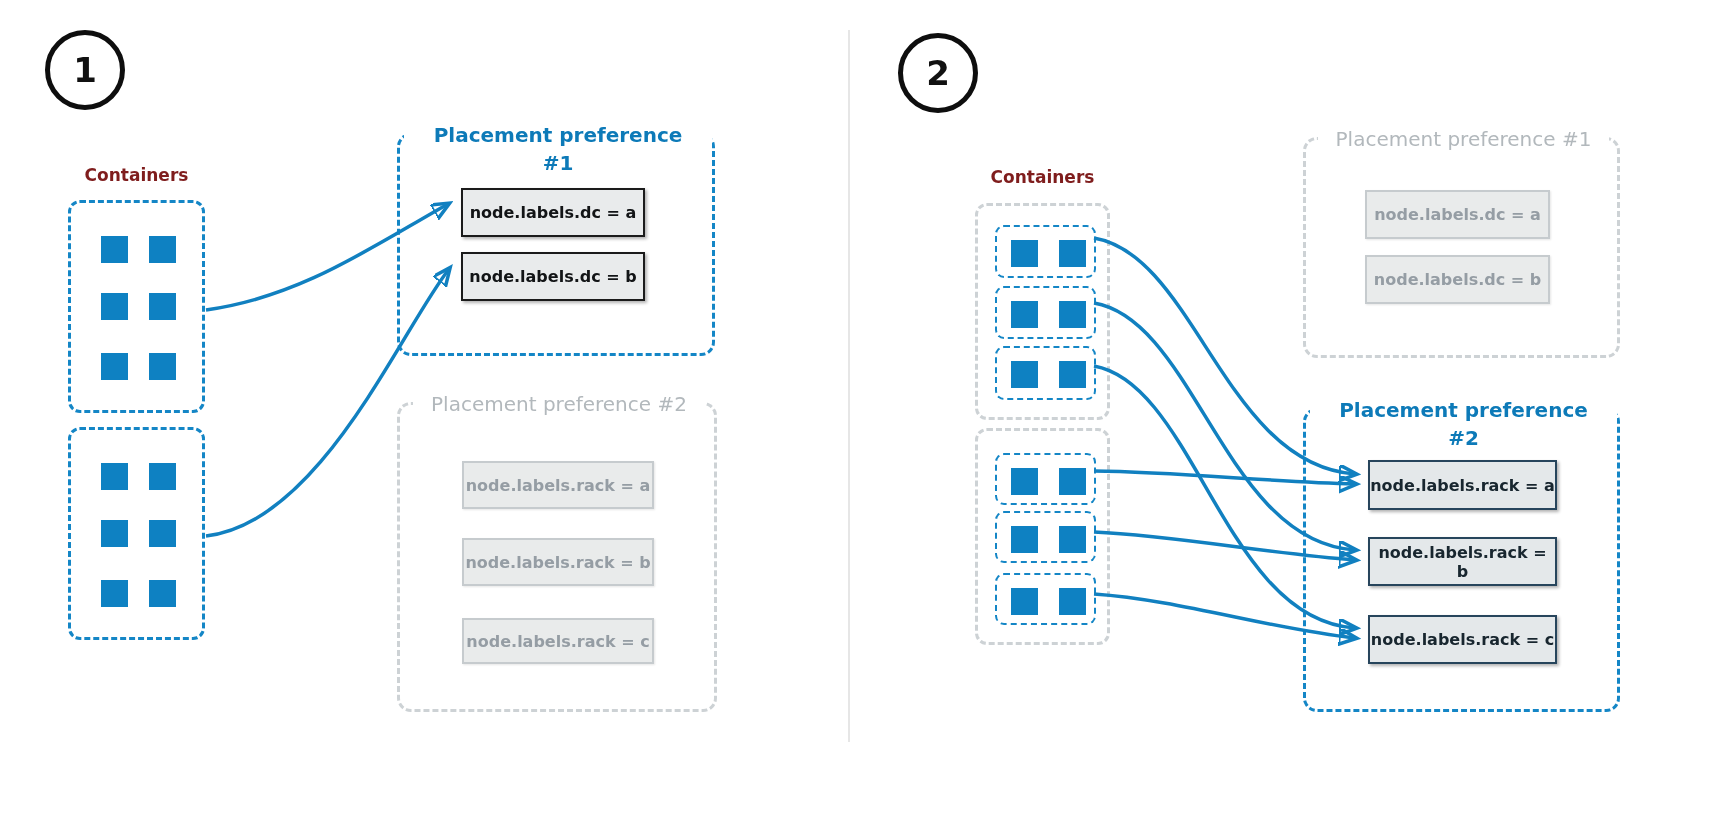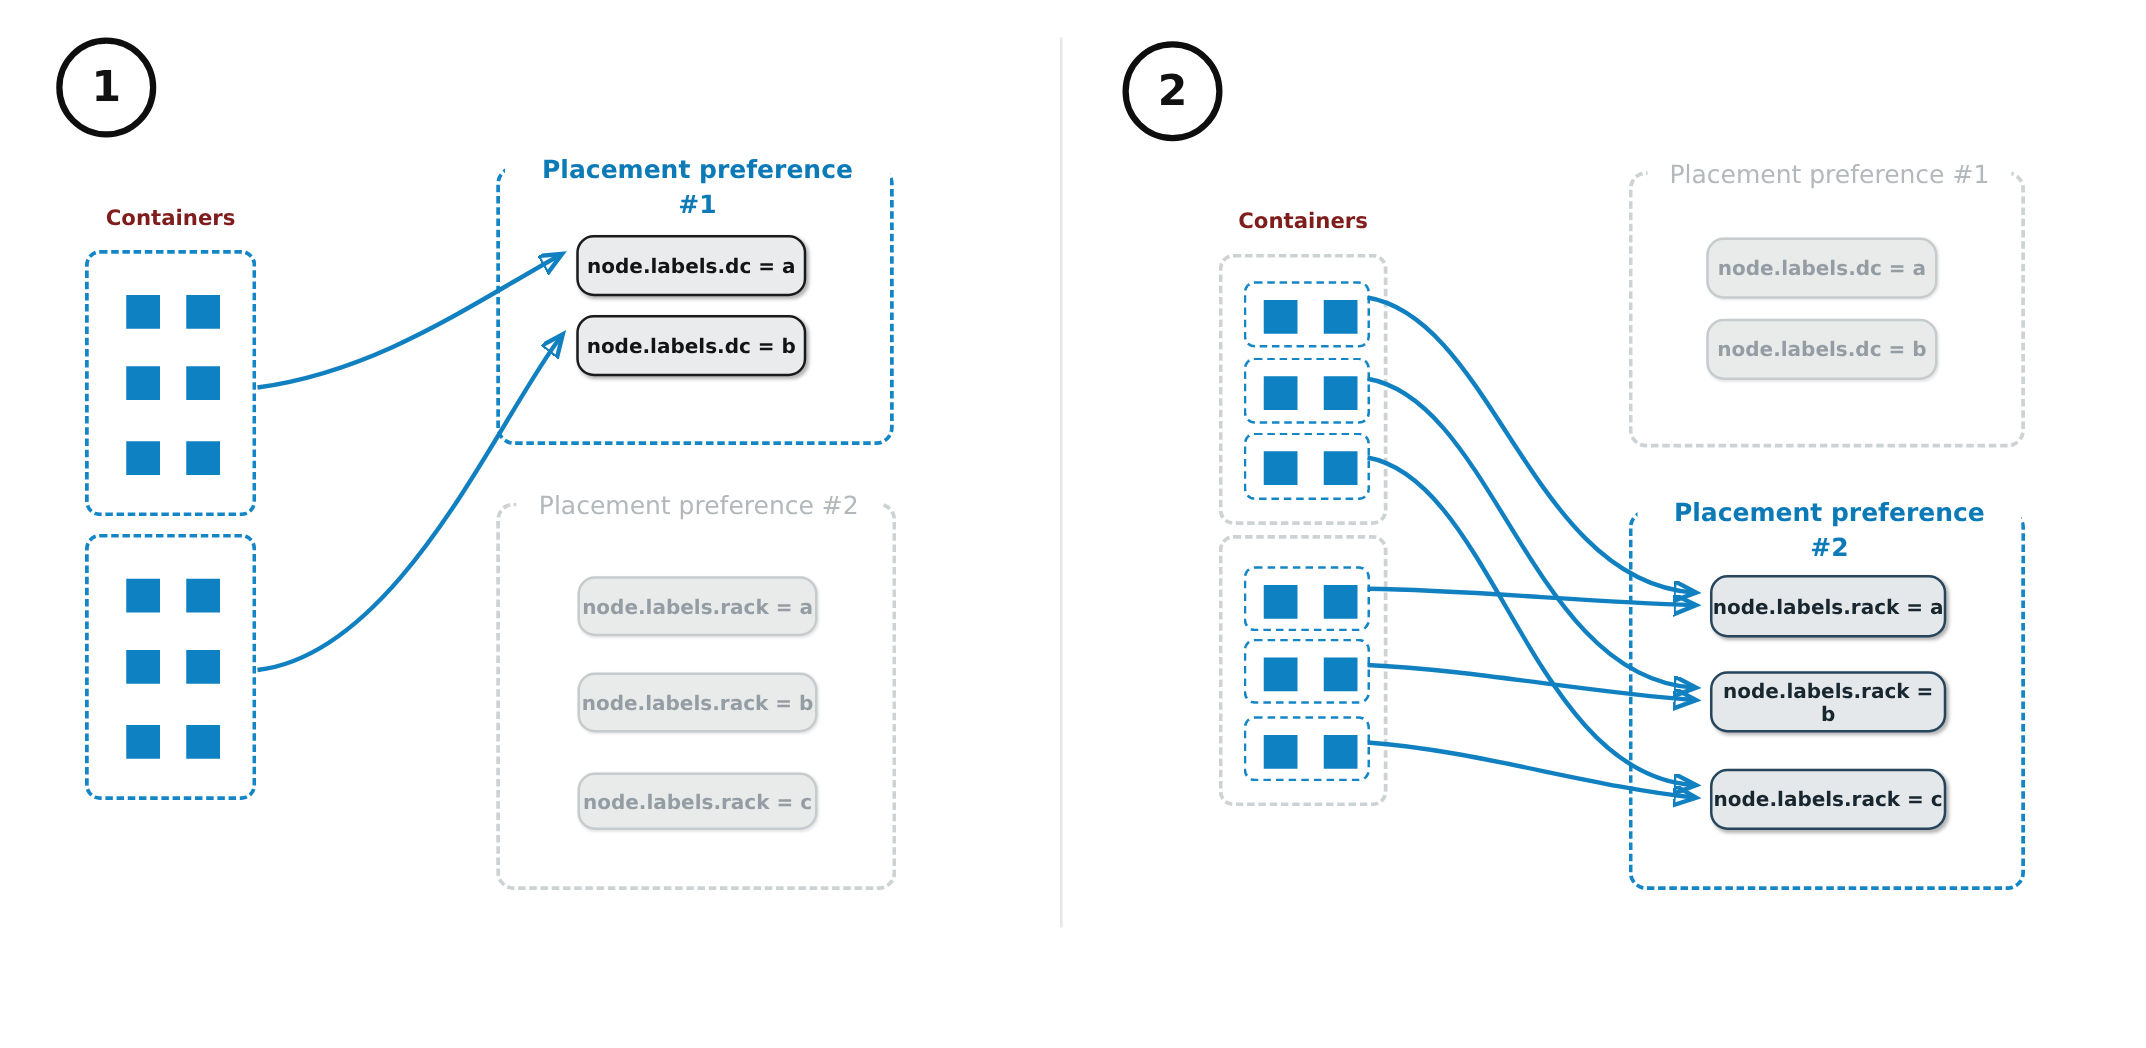--- a/index.html
+++ b/index.html
@@ -27,21 +27,21 @@
   
   .pref { border:3px dashed; border-radius:14px; }
   .pref.active { border-color:#1486c6; }
   .pref.inactive { border-color:#cdd2d5; }
   .pref-title { position:absolute; top:-15px; left:4px; right:0; text-align:center; }
   .pref-title span { background:#ffffff; padding:0 18px; font-size:20px; line-height:28px; display:inline-block; }
   .pref.active .pref-title span { color:#0d7ab8; font-weight:700; }
   .pref.inactive .pref-title span { color:#b2b8bc; font-weight:400; }
 
   .item {
-    position:absolute; border-radius:14px;
+    position:absolute; border-radius:0;
     display:flex; align-items:center; justify-content:center;
     font-size:16px; text-align:center;
   }
   .item.active-black {
     background:#e9ebec; border:2.5px solid #1b1b1b; color:#121416; font-weight:700;
     box-shadow:2px 2px 3px rgba(0,0,0,0.30);
   }
   .item.active-navy {
     background:#e4e8ea; border:2.5px solid #27455c; color:#18262f; font-weight:700;
     box-shadow:2px 2px 3px rgba(0,0,0,0.30);

